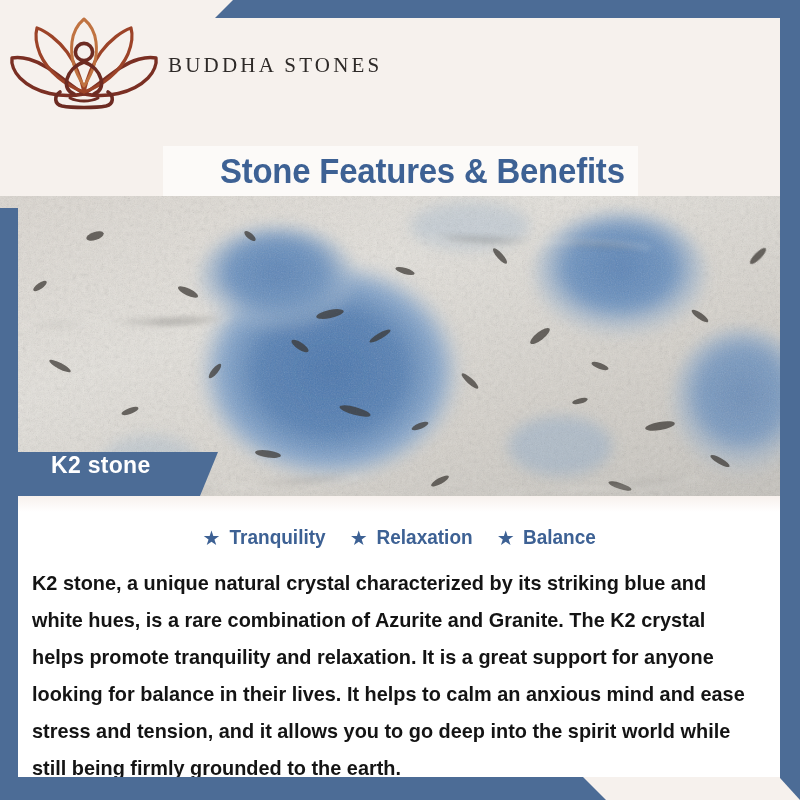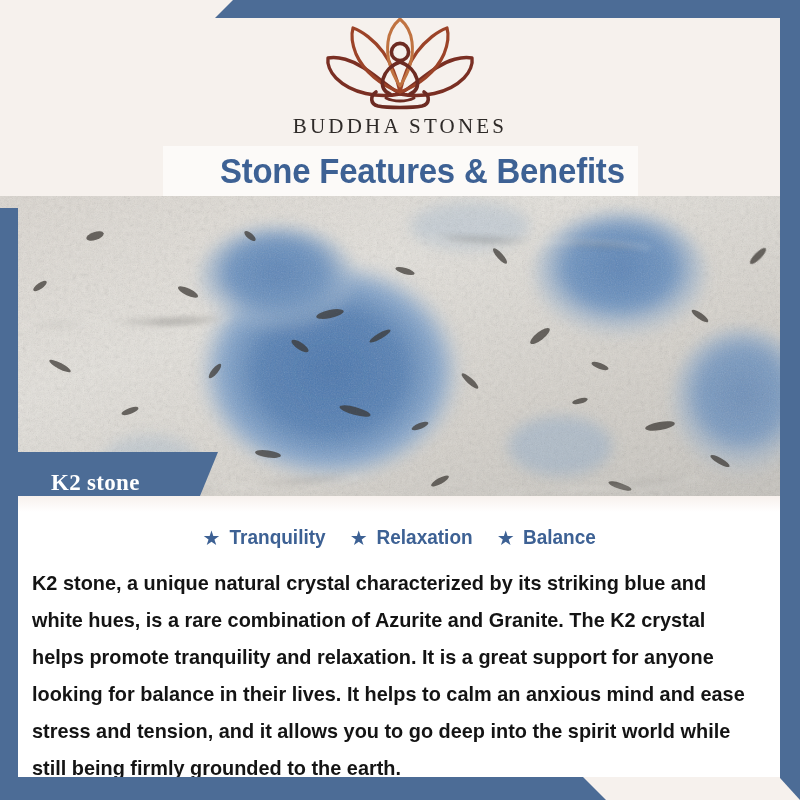--- a/index.html
+++ b/index.html
@@ -34,21 +34,21 @@
     clip-path:polygon(0 0, 583px 0, 606px 23px, 0 23px);
   }
 
   
   .header{
     position:absolute;left:0;top:0;width:800px;height:196px;
     background:#f6f1ed;z-index:1;
   }
   .logo-wrap{
     position:absolute;left:0;top:16px;width:800px;
-    display:flex;flex-direction:column;align-items:center;
+    display:flex;flex-direction:row;align-items:center;
   }
   .logo-mark{width:168px;height:96px;display:block;}
   .logo-word{
     margin-top:2px;
     font-family:"Liberation Serif", serif;
     font-size:21px;letter-spacing:3.2px;
     color:#2e2a28;font-weight:400;
     white-space:nowrap;
   }
 
@@ -75,21 +75,21 @@
     background:#c9c6c0;
   }
   .photo svg{display:block;width:800px;height:300px;}
 
   
   .badge{
     position:absolute;left:18px;top:452px;height:44px;width:200px;
     background:#4c6c96;
     clip-path:polygon(0 0, 200px 0, 182px 44px, 0 44px);
     z-index:4;
-    display:flex;align-items:flex-end;font-family:Liberation Serif, serif;
+    display:flex;align-items:flex-start;
   }
   .badge-label{
     margin-left:33px;
     color:#ffffff;font-size:23px;font-weight:bold;
     letter-spacing:0.3px;white-space:nowrap;
   }
 
   
   .panel{
     position:absolute;left:18px;top:496px;width:764px;height:281px;

